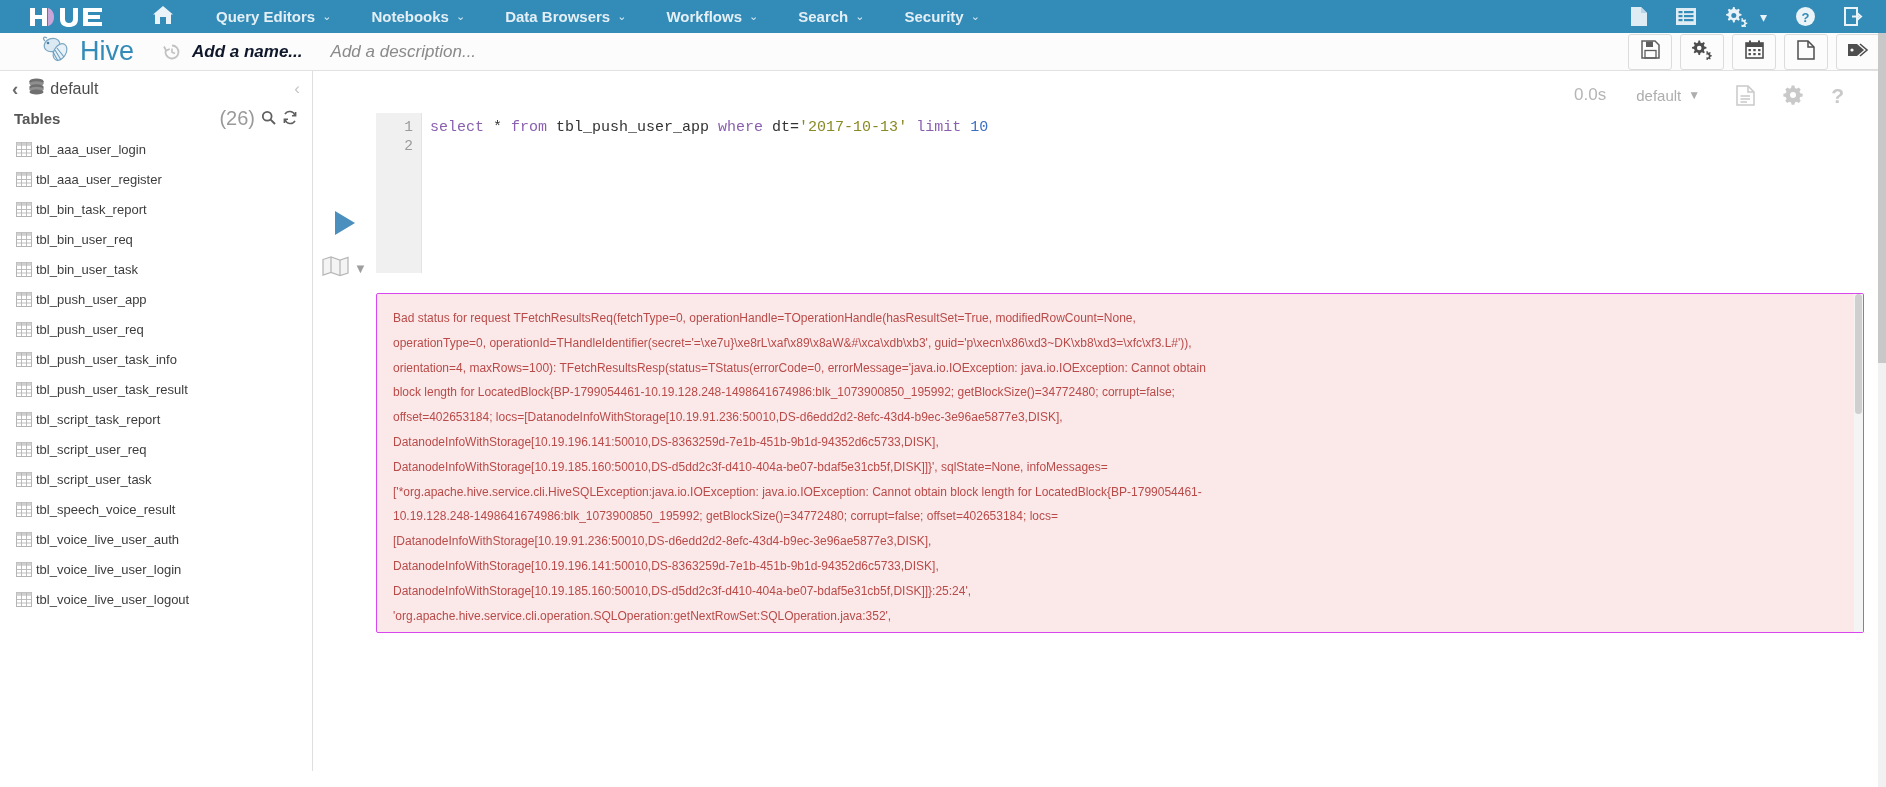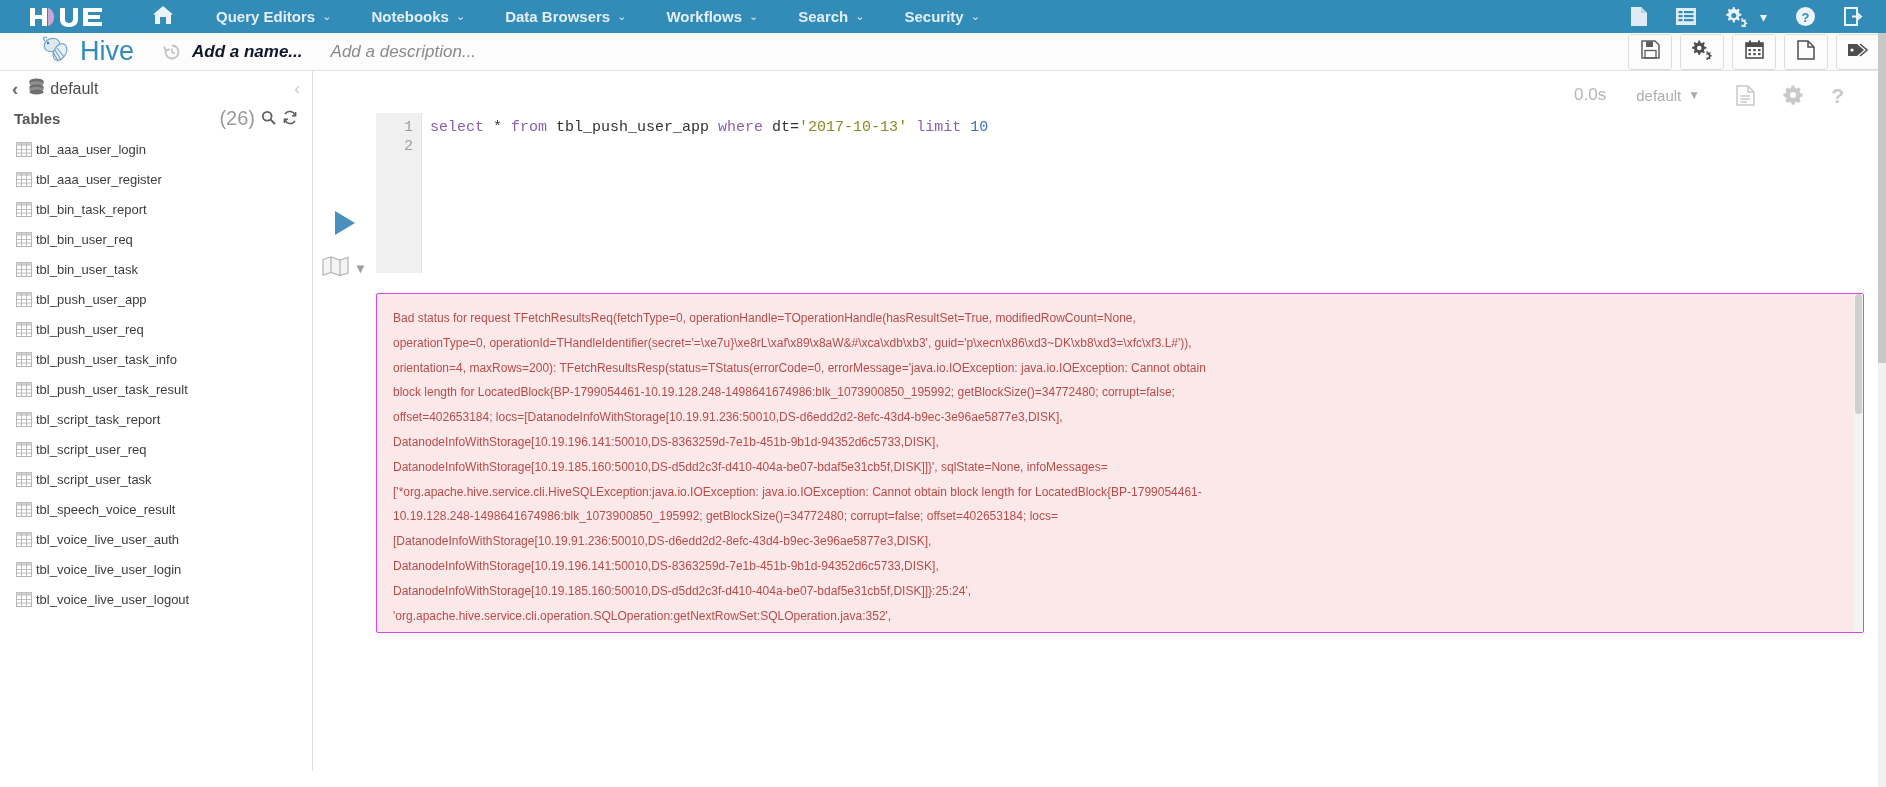--- a/index.html
+++ b/index.html
@@ -750,21 +750,21 @@
 </div>
       </div>
     </div>
 
     <div class="error-panel" id="error-panel">
       <div class="err-scrollbar">
         <div class="thumb"></div>
       </div>
     <p>Bad status for request TFetchResultsReq(fetchType=0, operationHandle=TOperationHandle(hasResultSet=True, modifiedRowCount=None,</p>
         <p>operationType=0, operationId=THandleIdentifier(secret='=\xe7u}\xe8rL\xaf\x89\x8aW&amp;#\xca\xdb\xb3', guid='p\xecn\x86\xd3~DK\xb8\xd3=\xfc\xf3.L#')),</p>
-        <p>orientation=4, maxRows=200): TFetchResultsResp(status=TStatus(errorCode=0, errorMessage='java.io.IOException: java.io.IOException: Cannot obtain</p>
+        <p>orientation=4, maxRows=100): TFetchResultsResp(status=TStatus(errorCode=0, errorMessage='java.io.IOException: java.io.IOException: Cannot obtain</p>
         <p>block length for LocatedBlock{BP-1799054461-10.19.128.248-1498641674986:blk_1073900850_195992; getBlockSize()=34772480; corrupt=false;</p>
         <p>offset=402653184; locs=[DatanodeInfoWithStorage[10.19.91.236:50010,DS-d6edd2d2-8efc-43d4-b9ec-3e96ae5877e3,DISK],</p>
         <p>DatanodeInfoWithStorage[10.19.196.141:50010,DS-8363259d-7e1b-451b-9b1d-94352d6c5733,DISK],</p>
         <p>DatanodeInfoWithStorage[10.19.185.160:50010,DS-d5dd2c3f-d410-404a-be07-bdaf5e31cb5f,DISK]]}', sqlState=None, infoMessages=</p>
         <p>['*org.apache.hive.service.cli.HiveSQLException:java.io.IOException: java.io.IOException: Cannot obtain block length for LocatedBlock{BP-1799054461-</p>
         <p>10.19.128.248-1498641674986:blk_1073900850_195992; getBlockSize()=34772480; corrupt=false; offset=402653184; locs=</p>
         <p>[DatanodeInfoWithStorage[10.19.91.236:50010,DS-d6edd2d2-8efc-43d4-b9ec-3e96ae5877e3,DISK],</p>
         <p>DatanodeInfoWithStorage[10.19.196.141:50010,DS-8363259d-7e1b-451b-9b1d-94352d6c5733,DISK],</p>
         <p>DatanodeInfoWithStorage[10.19.185.160:50010,DS-d5dd2c3f-d410-404a-be07-bdaf5e31cb5f,DISK]]}:25:24',</p>
         <p>'org.apache.hive.service.cli.operation.SQLOperation:getNextRowSet:SQLOperation.java:352',</p>

